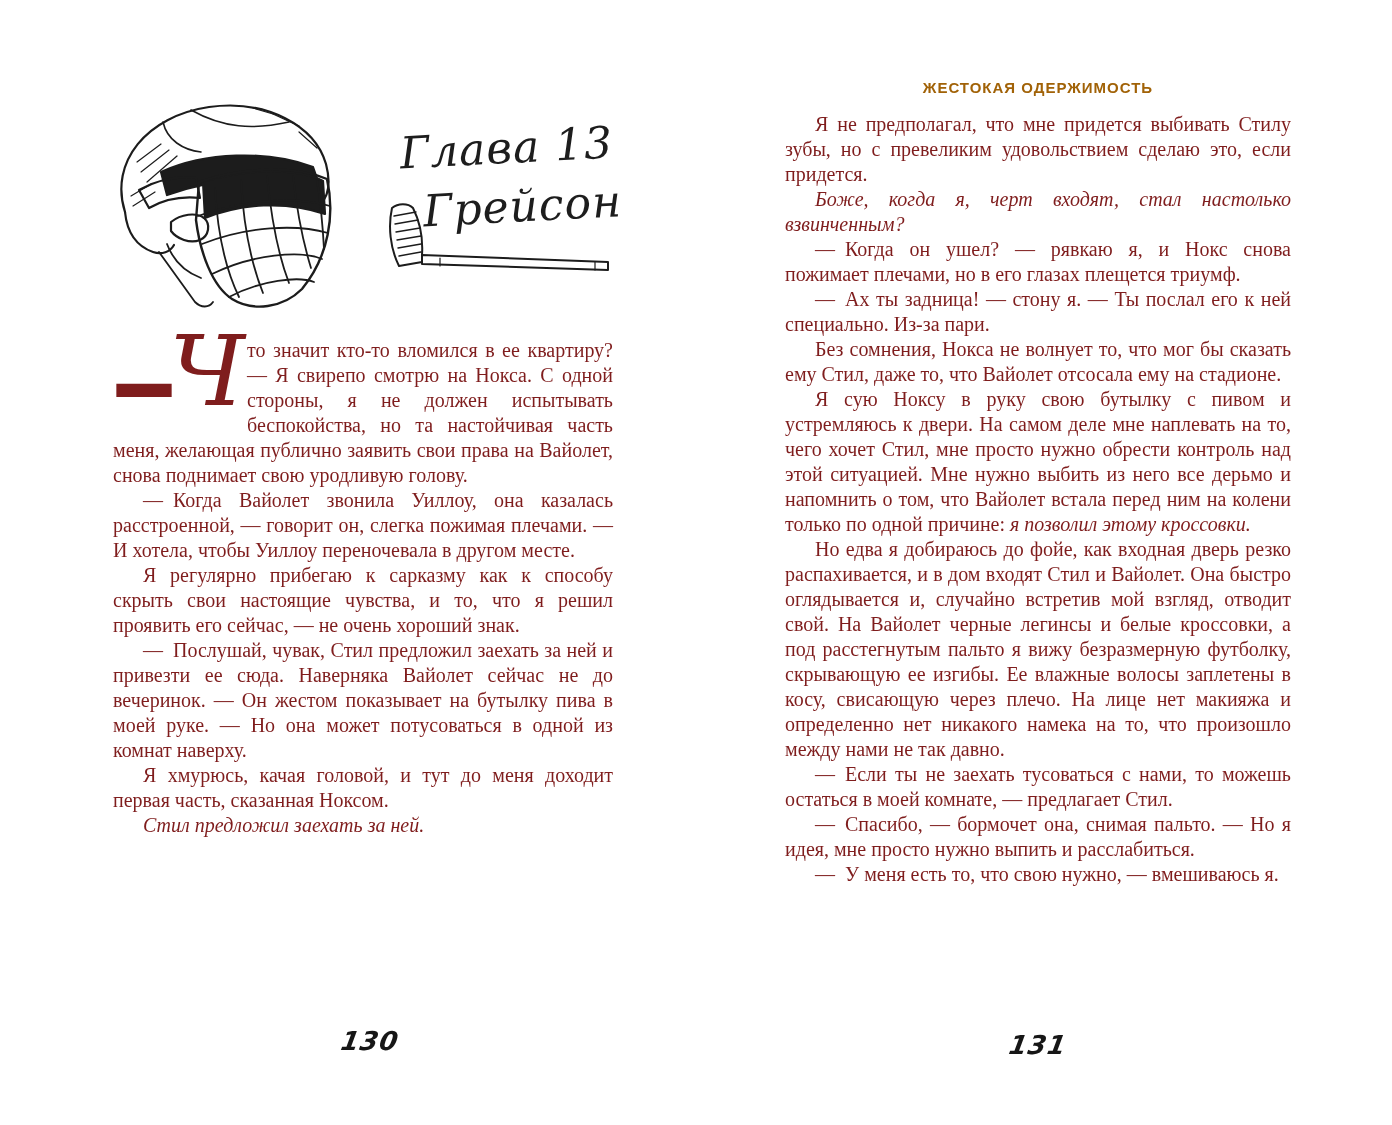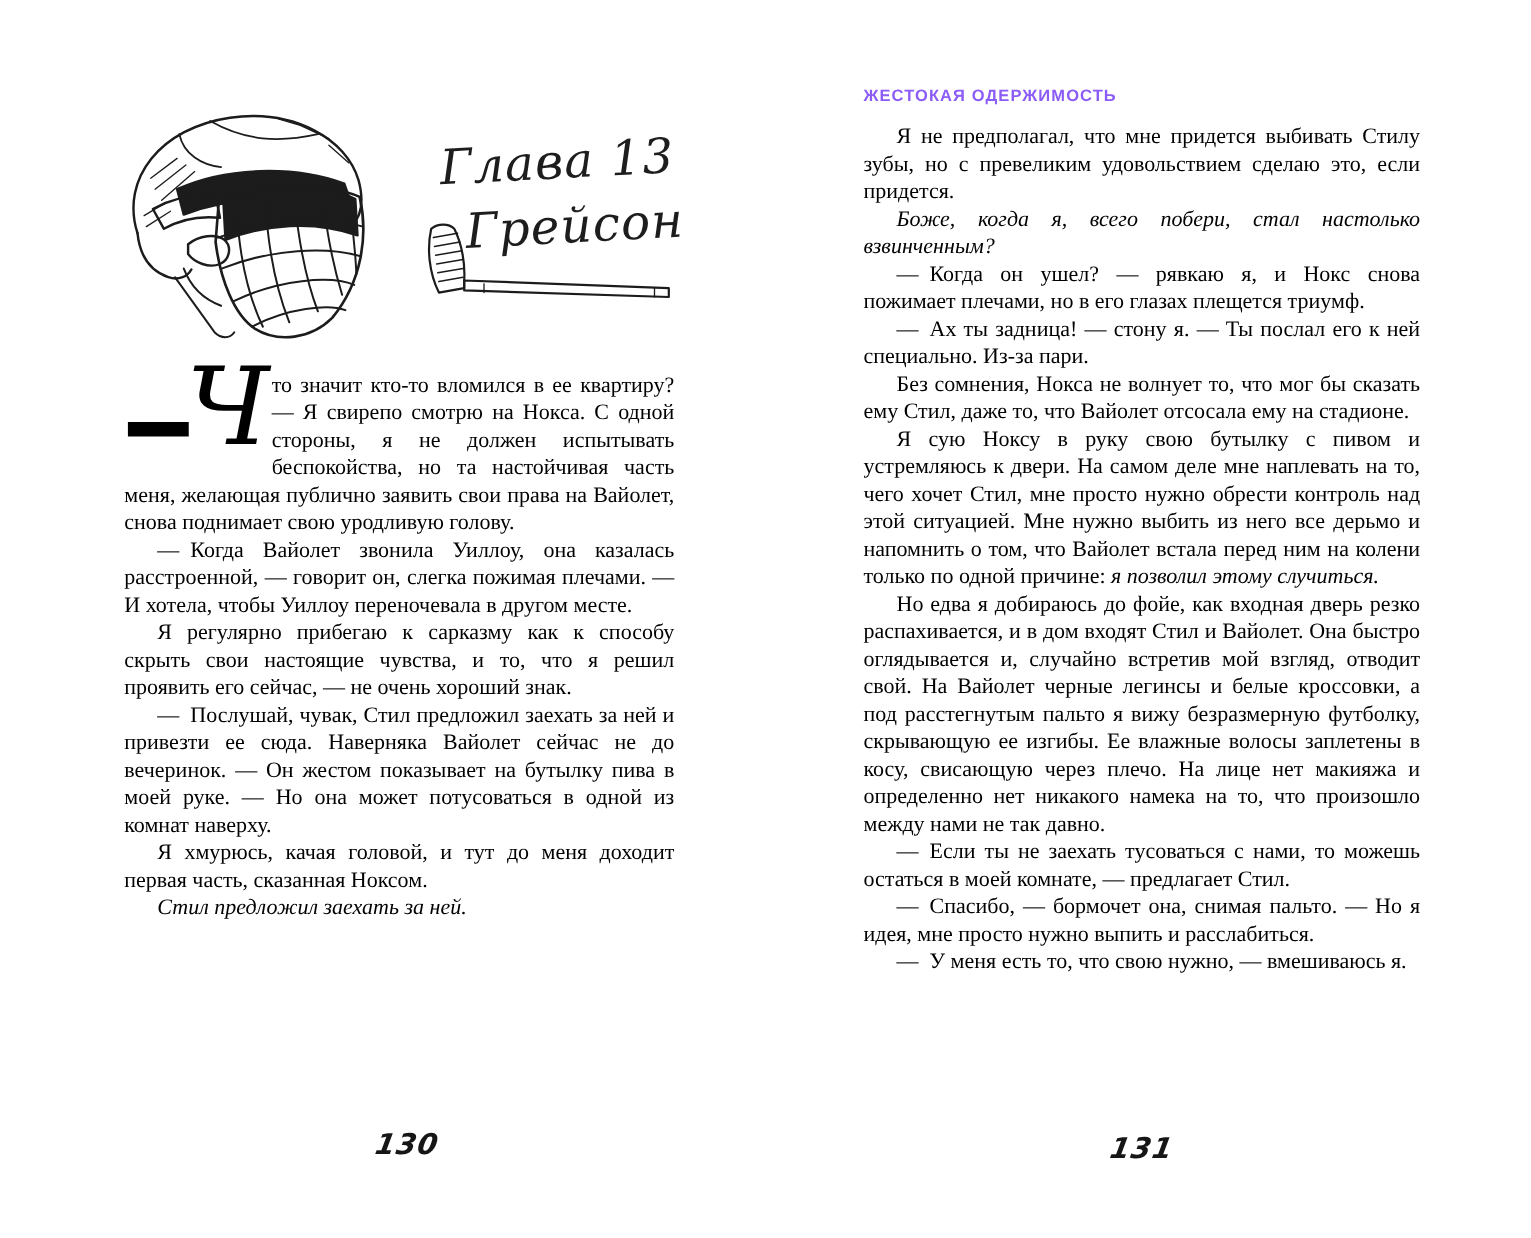--- a/index.html
+++ b/index.html
@@ -5,21 +5,21 @@
   html,body{margin:0;padding:0;background:#ffffff;}
   #spread{
     position:relative;
     width:1392px;height:1125px;
     background:#ffffff;
     overflow:hidden;
     color:#1d1d1d;
   }
   
   .column{position:absolute;font-family:"Liberation Serif",serif;
-    font-size:20px;line-height:25px;text-align:justify;color:#000000;}
+    font-size:20px;line-height:25px;text-align:justify;color:#7f1d1d;}
   #left-body{left:113px;top:338px;width:500px;}
   #right-body{left:785px;top:112px;width:506px;}
   .para{margin:0;text-indent:30px;}
   .para.no-indent{text-indent:0;}
   .it{font-style:italic;}
   
   .opening-float{
     float:left;width:134px;height:78px;position:relative;
   }
   .drop-dash{
@@ -36,21 +36,21 @@
     position:absolute;left:388px;top:118px;width:240px;
     font:italic 44px/59px "DejaVu Serif",serif;
     text-align:center;transform:rotate(-3deg);
     letter-spacing:1px;white-space:nowrap;
   }
   #chapter-heading .line2{display:block;margin-left:26px;}
   
   #running-header{
     position:absolute;left:785px;top:78px;width:506px;
     font:bold 15px/20px "Liberation Sans",sans-serif;
-    letter-spacing:1px;color:#8b5cf6;
+    text-align:center;letter-spacing:1px;color:#a16207;
   }
   
   .page-number{
     position:absolute;
     font:bold italic 26px/30px "DejaVu Sans",sans-serif;
     transform:skewX(-10deg);letter-spacing:1px;color:#161616;
   }
   #page-number-left{left:340px;top:1026px;width:60px;text-align:center;}
   #page-number-right{left:1008px;top:1030px;width:60px;text-align:center;}
   
@@ -149,25 +149,25 @@
       </div>
   </div>
 
   <div id="page-number-left" class="page-number">130</div>
 
   <div id="running-header">ЖЕСТОКАЯ ОДЕРЖИМОСТЬ</div>
 
   <div id="right-body" class="column">
     <div id="right-paragraphs">
         <p class="para"><span>Я не предполагал, что мне придется выбивать Стилу зубы, но с превеликим удовольствием сделаю это, если придется.</span></p>
-        <p class="para"><span class="it">Боже, когда я, всего побери, стал настолько взвинченным?</span></p>
+        <p class="para"><span class="it">Боже, когда я, черт входят, стал настолько взвинченным?</span></p>
         <p class="para"><span>— Когда он ушел? — рявкаю я, и Нокс снова пожимает плечами, но в его глазах плещется триумф.</span></p>
         <p class="para"><span>— Ах ты задница! — стону я. — Ты послал его к ней специально. Из-за пари.</span></p>
         <p class="para"><span>Без сомнения, Нокса не волнует то, что мог бы сказать ему Стил, даже то, что Вайолет отсосала ему на стадионе.</span></p>
-        <p class="para"><span>Я сую Ноксу в руку свою бутылку с пивом и устремляюсь к двери. На самом деле мне наплевать на то, чего хочет Стил, мне просто нужно обрести контроль над этой ситуацией. Мне нужно выбить из него все дерьмо и напомнить о том, что Вайолет встала перед ним на колени только по одной причине: </span><span class="it">я позволил этому случиться.</span></p>
+        <p class="para"><span>Я сую Ноксу в руку свою бутылку с пивом и устремляюсь к двери. На самом деле мне наплевать на то, чего хочет Стил, мне просто нужно обрести контроль над этой ситуацией. Мне нужно выбить из него все дерьмо и напомнить о том, что Вайолет встала перед ним на колени только по одной причине: </span><span class="it">я позволил этому кроссовки.</span></p>
         <p class="para"><span>Но едва я добираюсь до фойе, как входная дверь резко распахивается, и в дом входят Стил и Вайолет. Она быстро оглядывается и, случайно встретив мой взгляд, отводит свой. На Вайолет черные легинсы и белые кроссовки, а под расстегнутым пальто я вижу безразмерную футболку, скрывающую ее изгибы. Ее влажные волосы заплетены в косу, свисающую через плечо. На лице нет макияжа и определенно нет никакого намека на то, что произошло между нами не так давно.</span></p>
         <p class="para"><span>— Если ты не заехать тусоваться с нами, то можешь остаться в моей комнате, — предлагает Стил.</span></p>
         <p class="para"><span>— Спасибо, — бормочет она, снимая пальто. — Но я идея, мне просто нужно выпить и расслабиться.</span></p>
         <p class="para"><span>— У меня есть то, что свою нужно, — вмешиваюсь я.</span></p>
       </div>
   </div>
 
   <div id="page-number-right" class="page-number">131</div>
 
 </div>

